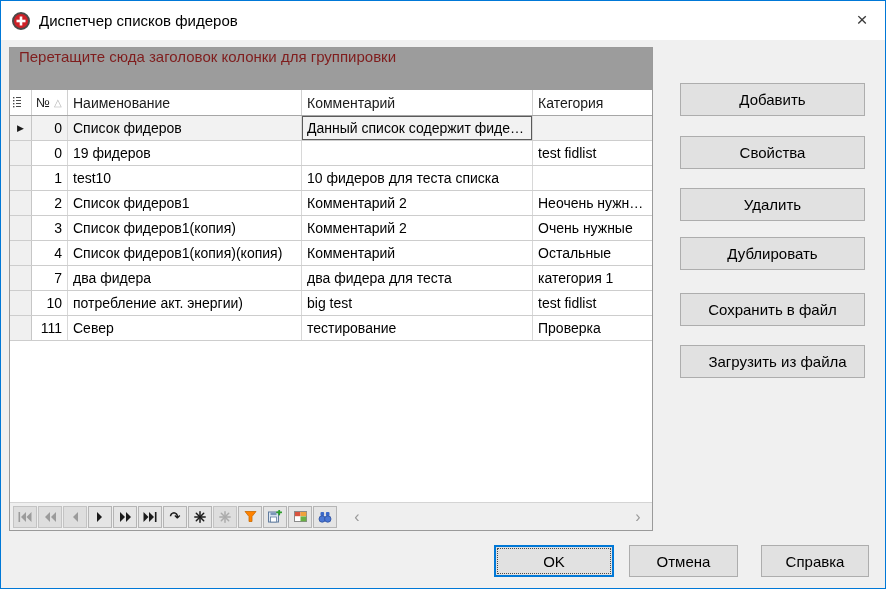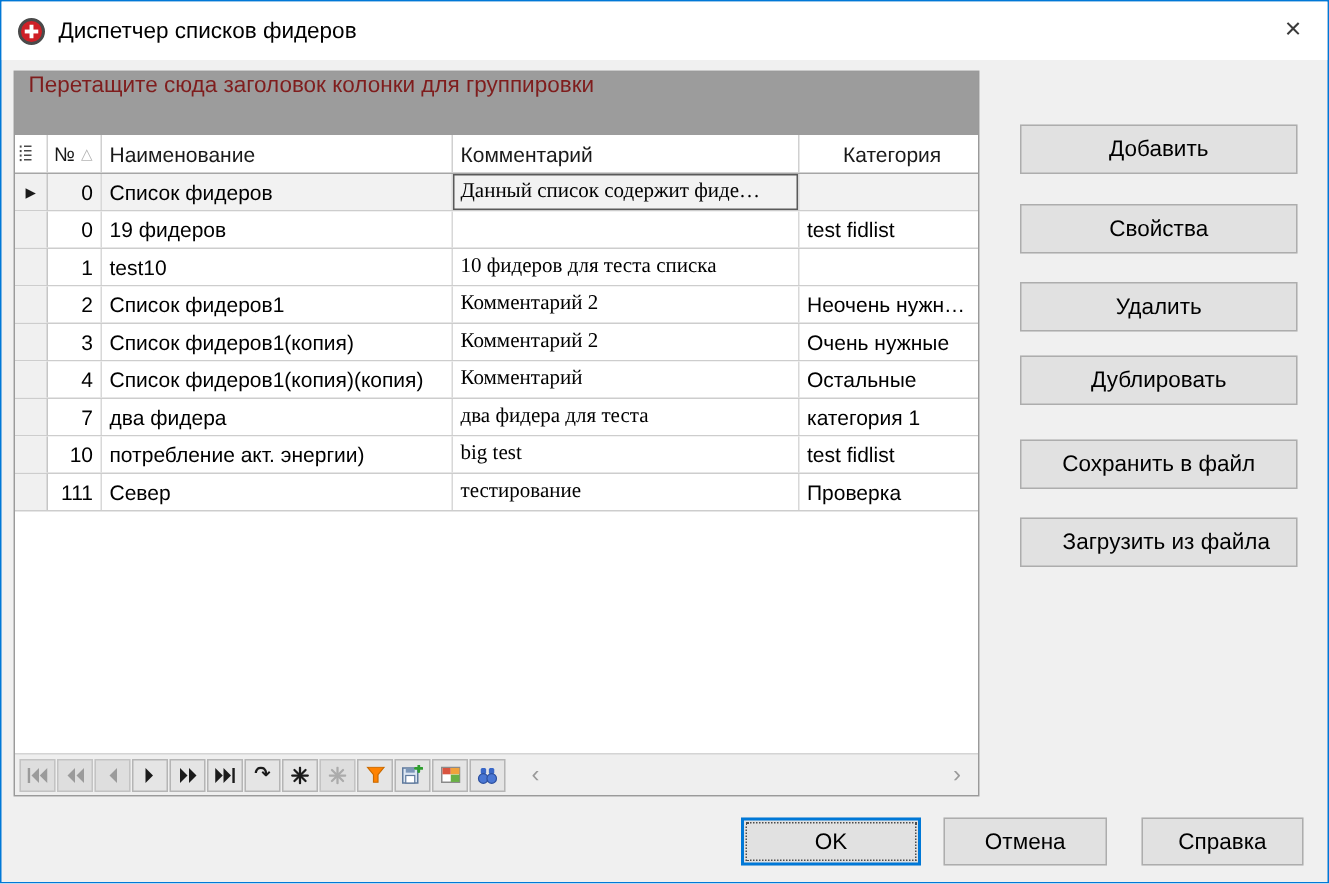--- a/index.html
+++ b/index.html
@@ -18,30 +18,30 @@
     font-size:19px;color:#3b3b3b;cursor:default;background:transparent;border:none;}
   
   .grid-panel{position:absolute;left:8px;top:46px;width:644px;height:484px;background:#fff;border:1px solid #9a9a9a;}
   .group-bar{height:42px;background:#9c9c9c;color:#7f1d1d;font-size:15px;display:flex;align-items:flex-start;padding-left:9px;}
   .header-row{display:flex;height:26px;background:#fff;border-bottom:1px solid #a6a6a6;font-size:14px;color:#1a1a1a;}
   .hcell{display:flex;align-items:center;padding-left:5px;border-right:1px solid #d0d0d0;overflow:hidden;white-space:nowrap;}
   .hc-ind{width:22px;padding-left:3px;}
   .hc-num{width:36px;padding-left:4px;font-size:13px;}
   .hc-name{width:234px;}
   .hc-comment{width:231px;}
-  .hc-cat{flex:1;border-right:none;margin-left:24px;}
+  .hc-cat{flex:1;border-right:none;}
   .sort-glyph{color:#b5b5b5;font-size:10px;margin-left:4px;}
   .rows-area{height:386px;overflow:hidden;background:#fff;}
   .grow{display:flex;height:25px;border-bottom:1px solid #cdcdcd;font-size:14px;align-items:stretch;background:#fff;}
   .grow.selected{background:#f2f2f2;}
   .cell{display:flex;align-items:center;padding-left:5px;border-right:1px solid #d8d8d8;overflow:hidden;white-space:nowrap;}
   .c-ind{width:22px;padding-left:0;background:#f0f0f0;border-right:1px solid #c6c6c6;justify-content:center;font-size:9px;color:#1a1a1a;}
   .c-num{width:36px;justify-content:flex-end;padding-right:5px;padding-left:2px;}
   .c-name{width:234px;}
-  .c-comment{width:231px;font-family:Liberation Serif, serif;}
+  .c-comment{width:231px;}
   .c-cat{flex:1;border-right:none;}
   .focus-cell{box-shadow:inset 0 0 0 1px #5a5a5a;}
   
   .grid-toolbar{position:absolute;left:0;bottom:0;right:0;height:28px;background:#efefef;border-top:1px solid #d4d4d4;
     display:flex;align-items:center;padding-left:2px;}
   .tbtn{width:24px;height:22px;margin-left:1px;border:1px solid #b5b5b5;background:#e5e5e5;
     display:inline-flex;align-items:center;justify-content:center;padding:0;}
   .tbtn.disabled{background:#dedede;border-color:#c3c3c3;}
   .glyph-refresh{font-family:"DejaVu Sans",sans-serif;font-size:13px;font-weight:bold;color:#1b1b1b;line-height:1;}
   .hscroll{flex:1;height:22px;margin-left:8px;margin-right:2px;display:flex;align-items:center;background:#efefef;}

